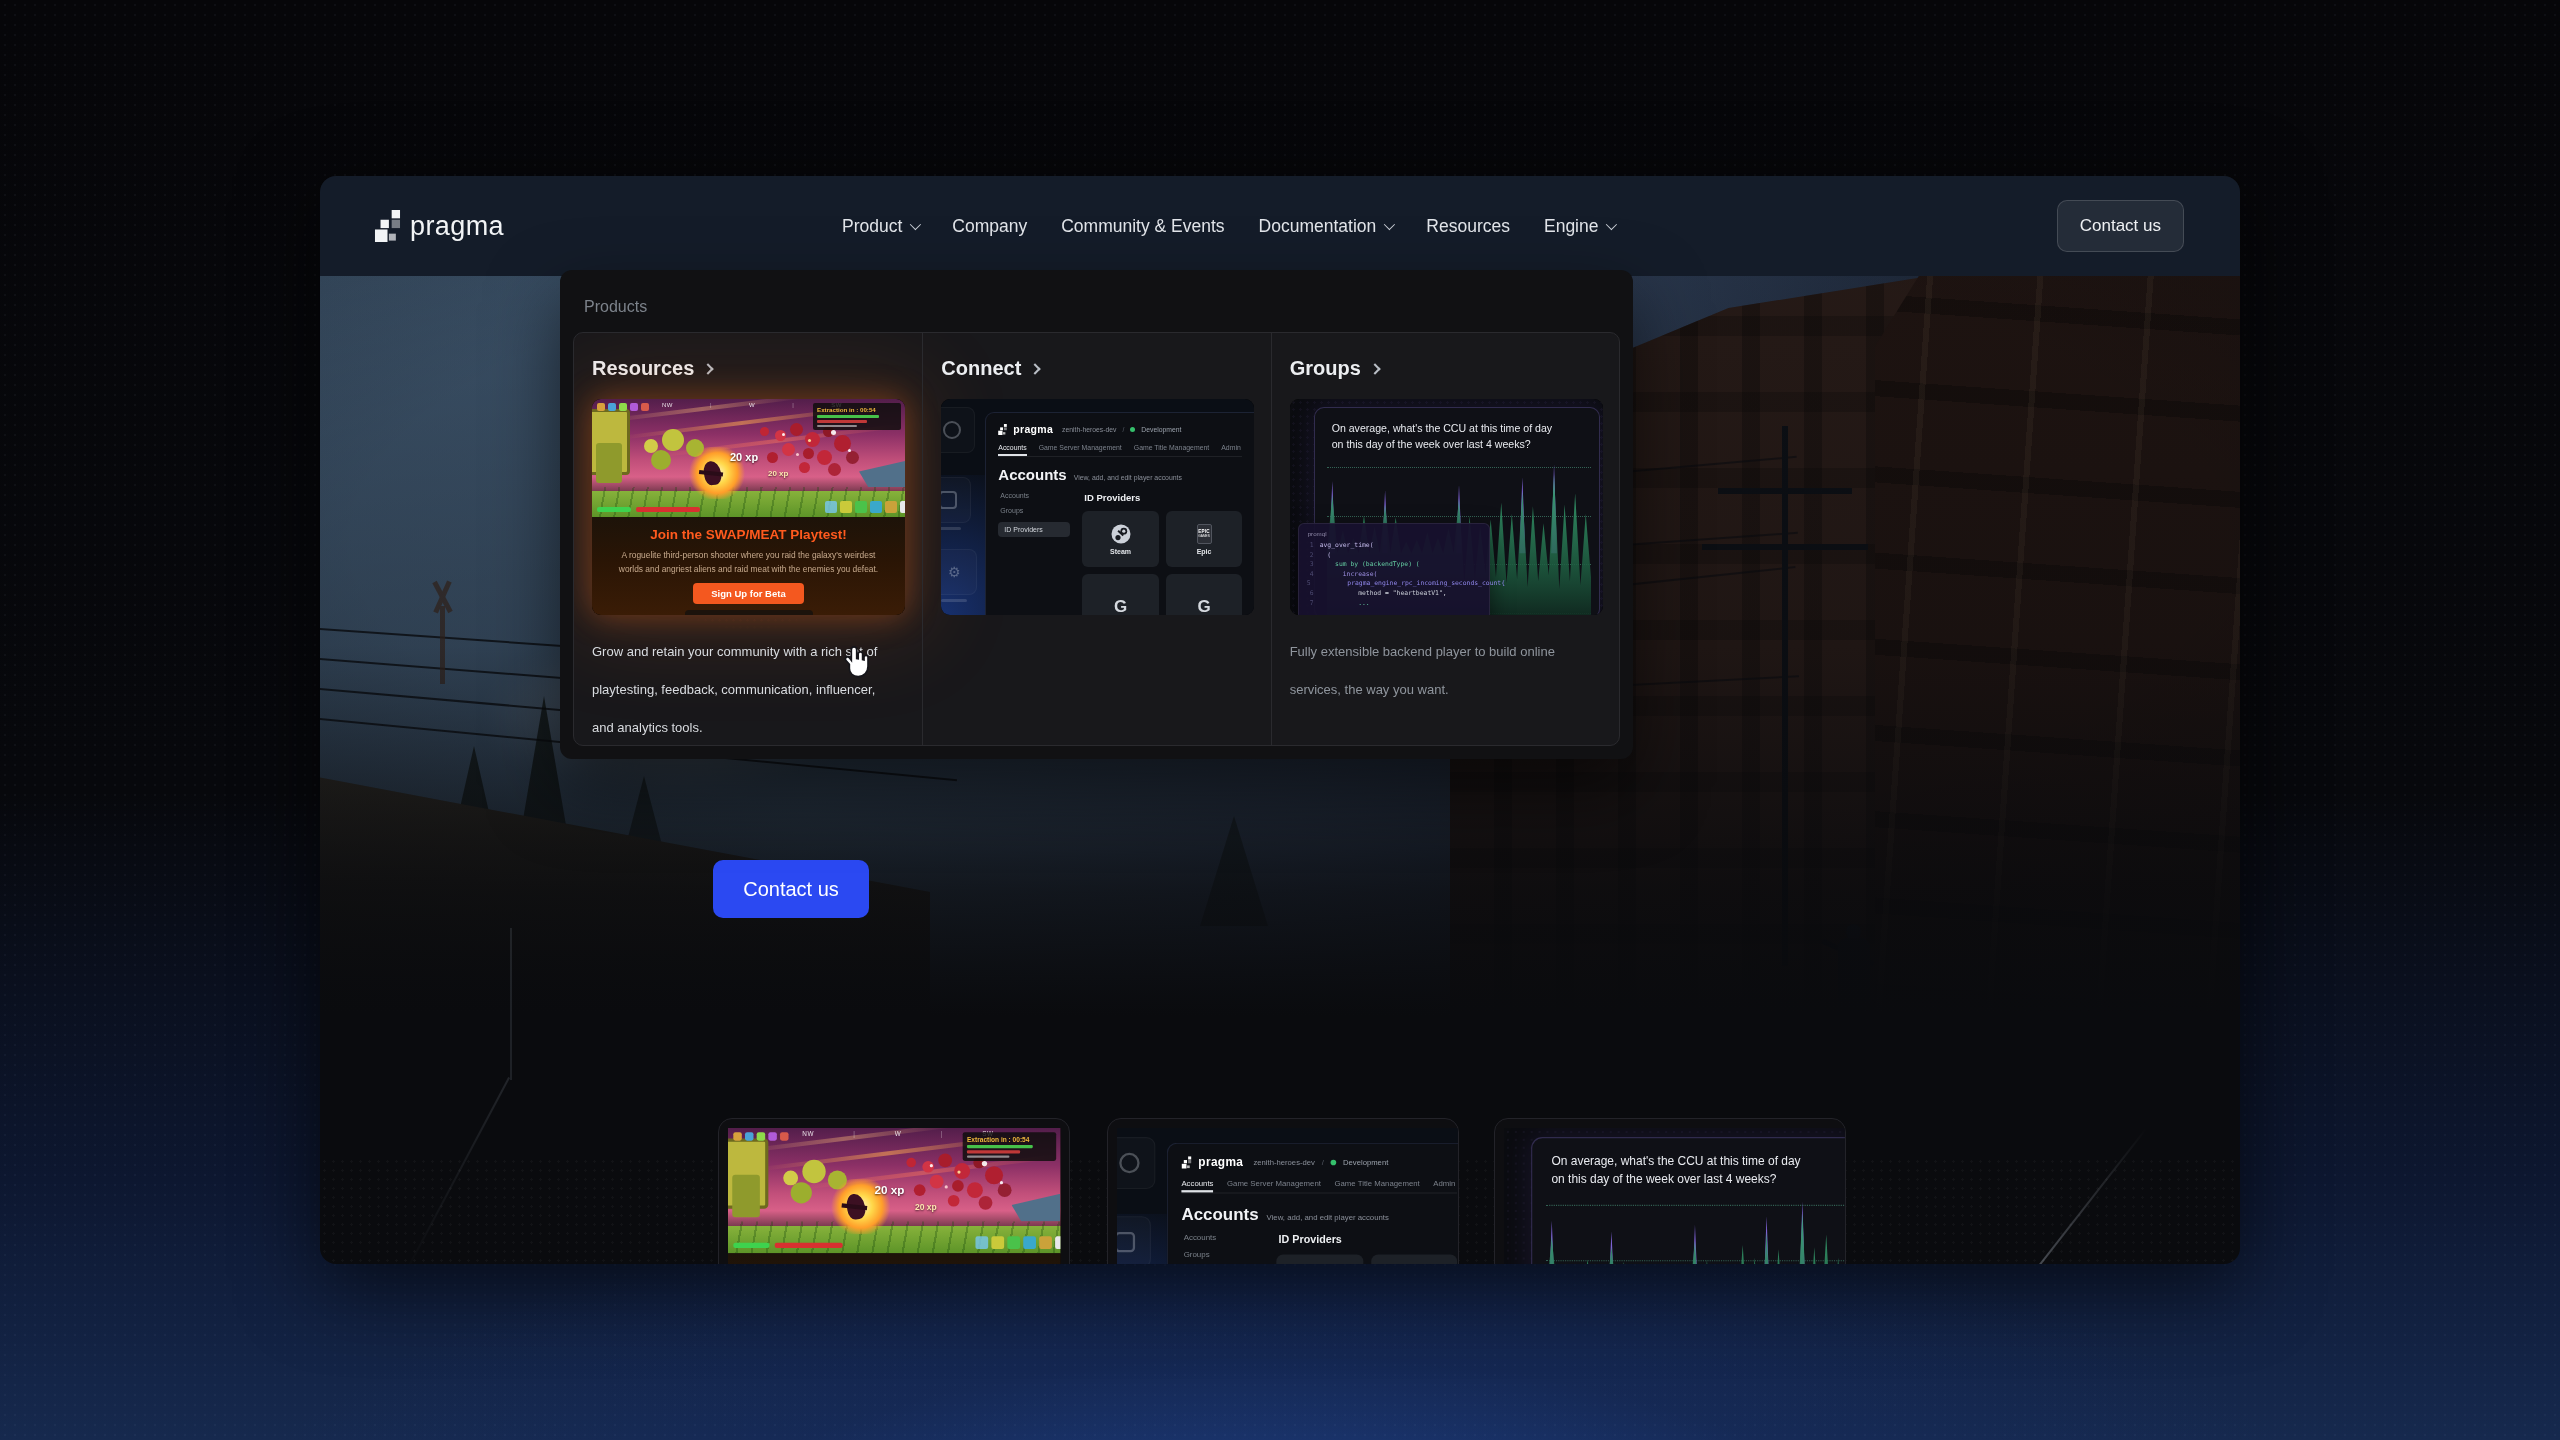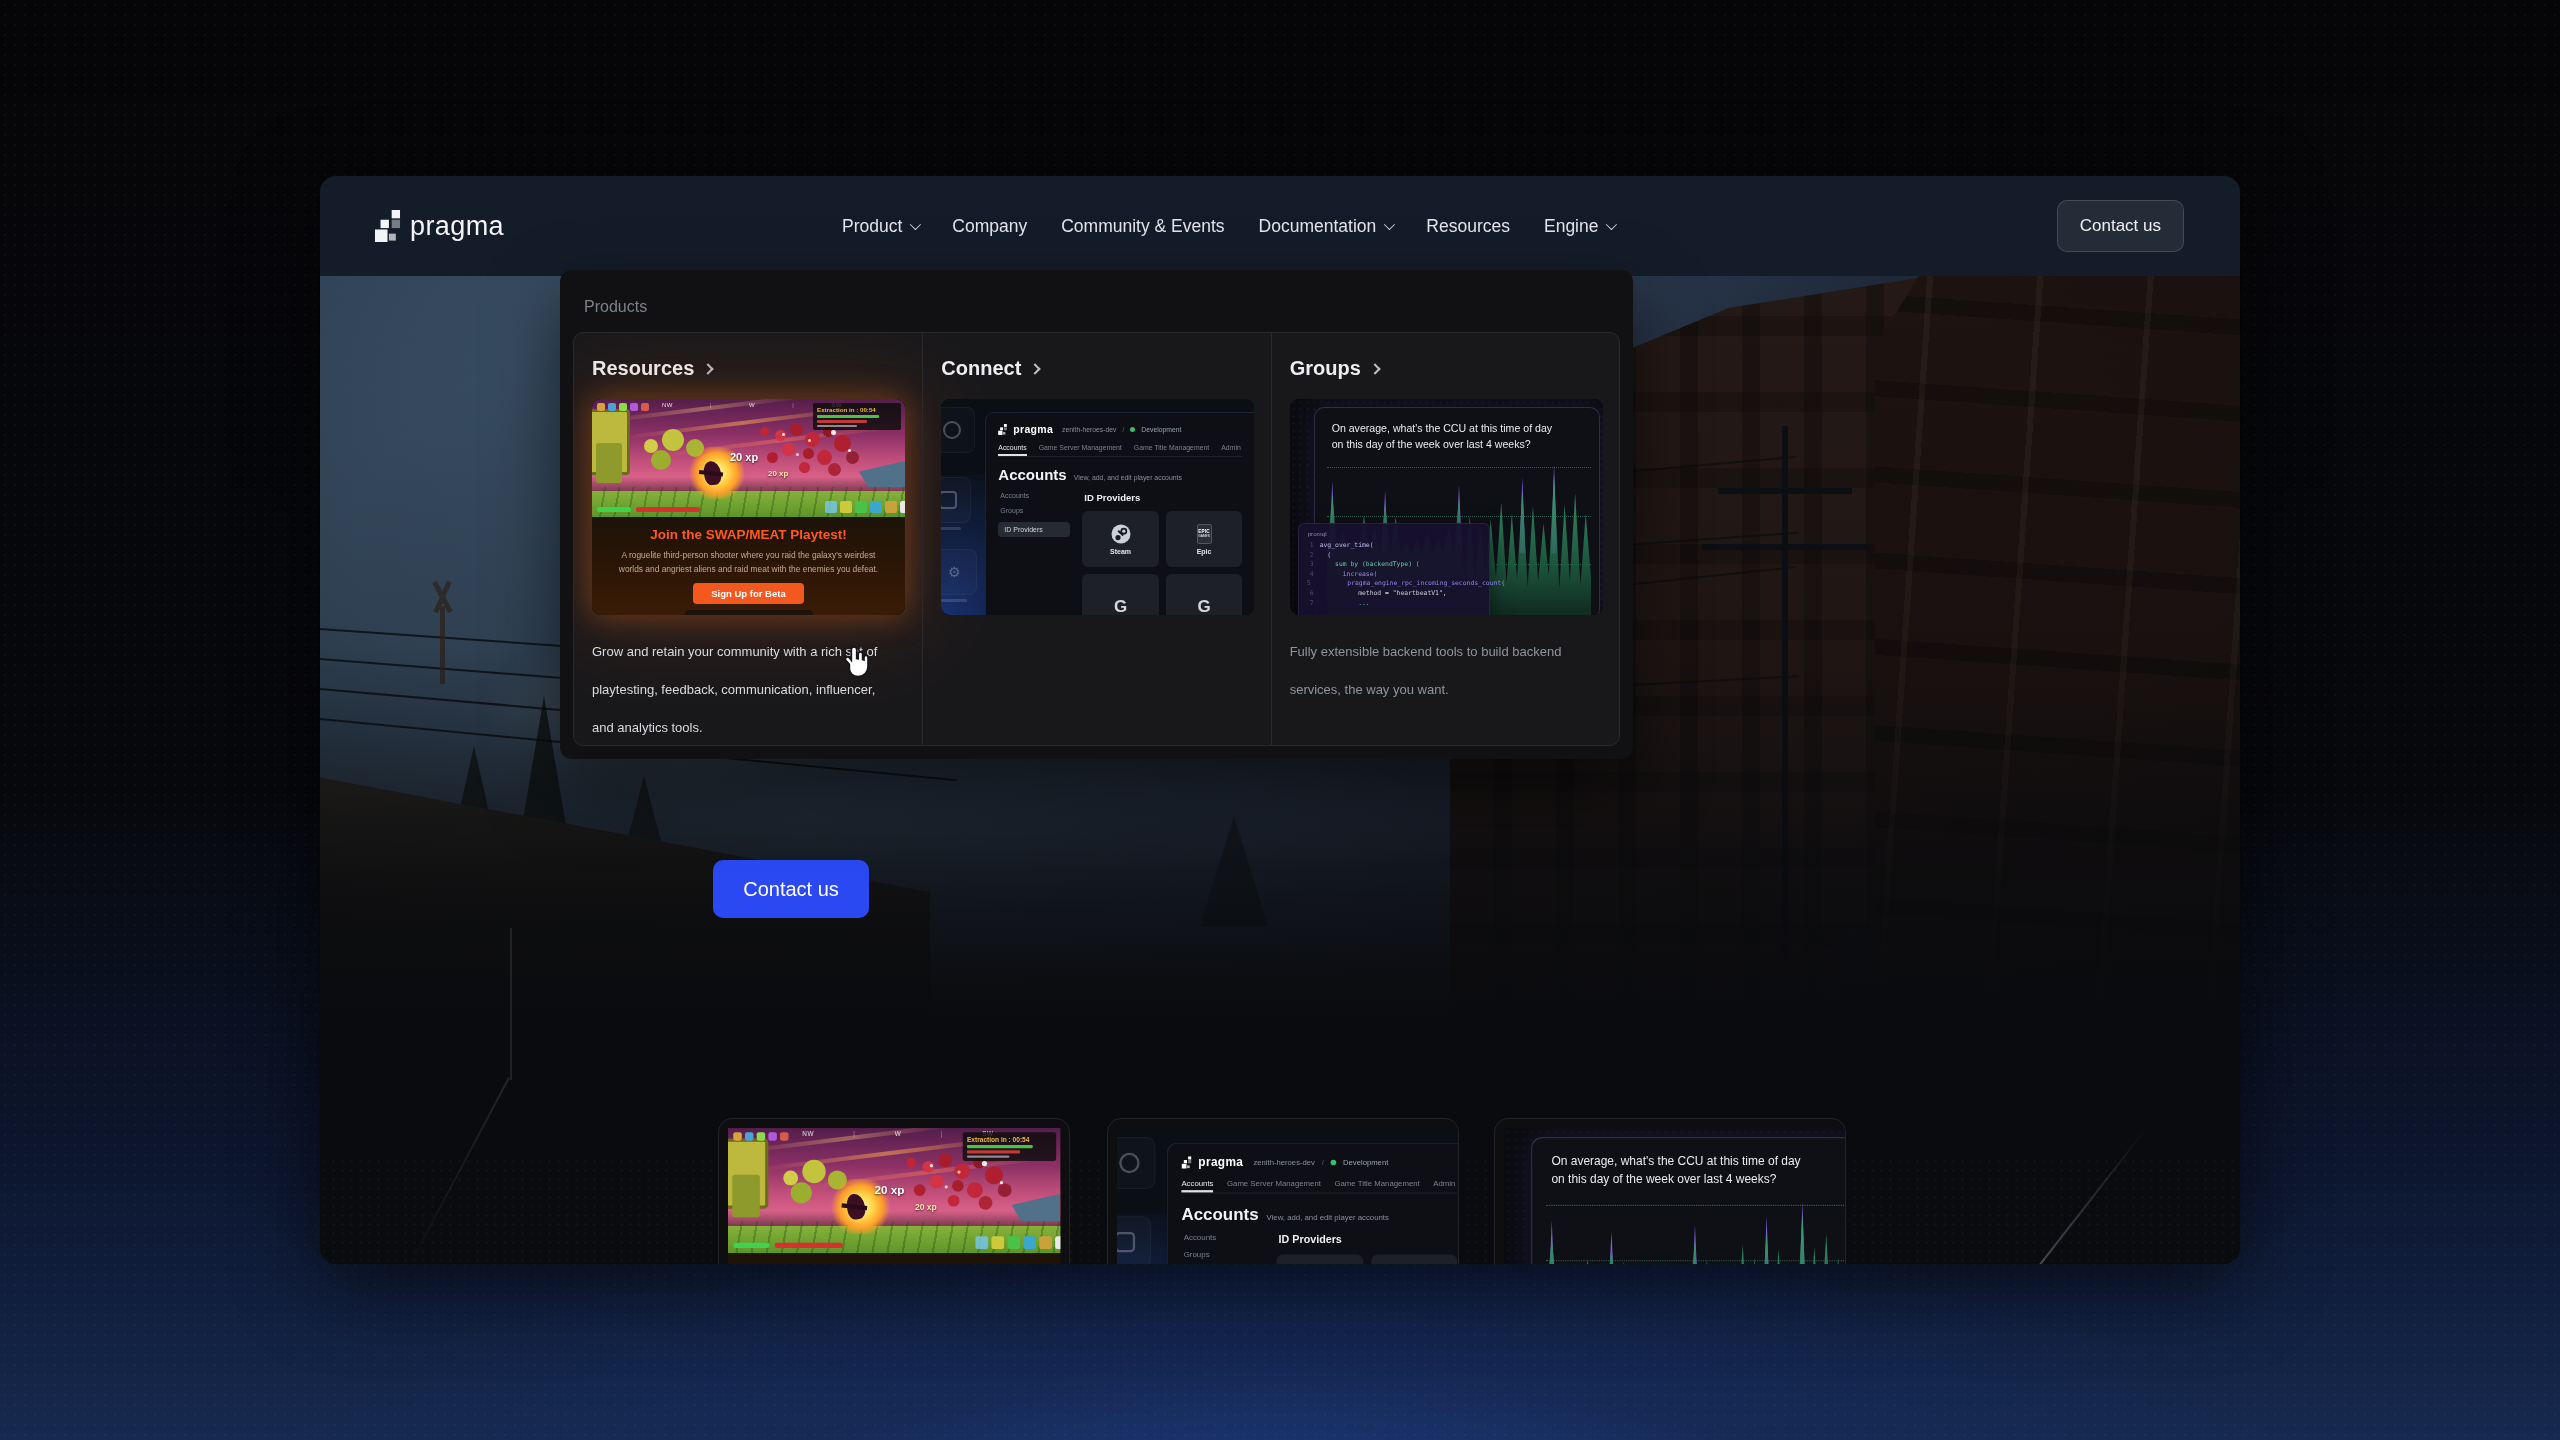--- a/index.html
+++ b/index.html
@@ -626,21 +626,21 @@
                 <div class="en-row"><span class="num">1</span><span class="txt">avg_over_time(</span></div>
                 <div class="en-row"><span class="num">2</span><span class="txt">  (</span></div>
                 <div class="en-row"><span class="num">3</span><span class="txt">    sum by (backendType) (</span></div>
                 <div class="en-row"><span class="num">4</span><span class="txt">      increase(</span></div>
                 <div class="en-row"><span class="num">5</span><span class="txt">        pragma_engine_rpc_incoming_seconds_count{</span></div>
                 <div class="en-row"><span class="num">6</span><span class="txt">          method = "heartbeatV1",</span></div>
                 <div class="en-row"><span class="num">7</span><span class="txt">          ...</span></div>
               </div>
             </div>
           </div>
-          <div class="dd-desc">Fully extensible backend tools to build backend services, the way you want.</div>
+          <div class="dd-desc">Fully extensible backend player to build online services, the way you want.</div>
         </div>
 
       </div>
     </div>
 
     <svg class="cursor" width="30" height="32" viewBox="0 0 24 26">
       <use href="#hand-cursor-shape" fill="#ffffff" stroke="#15151a" stroke-width="1.4"></use>
     </svg>
 
   </section>

